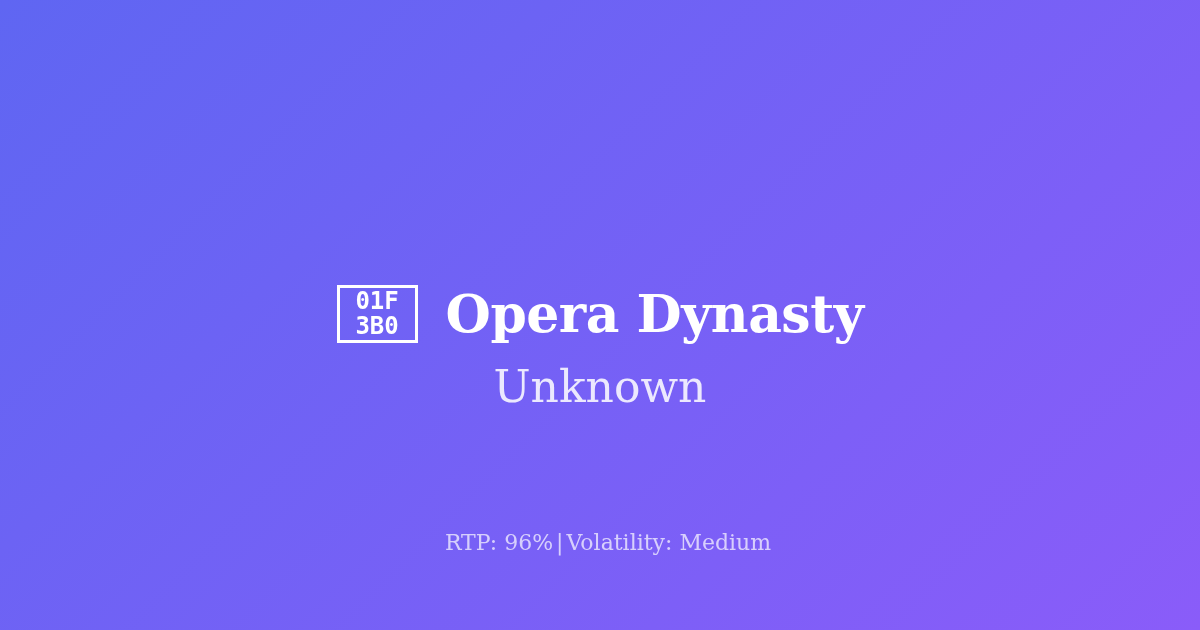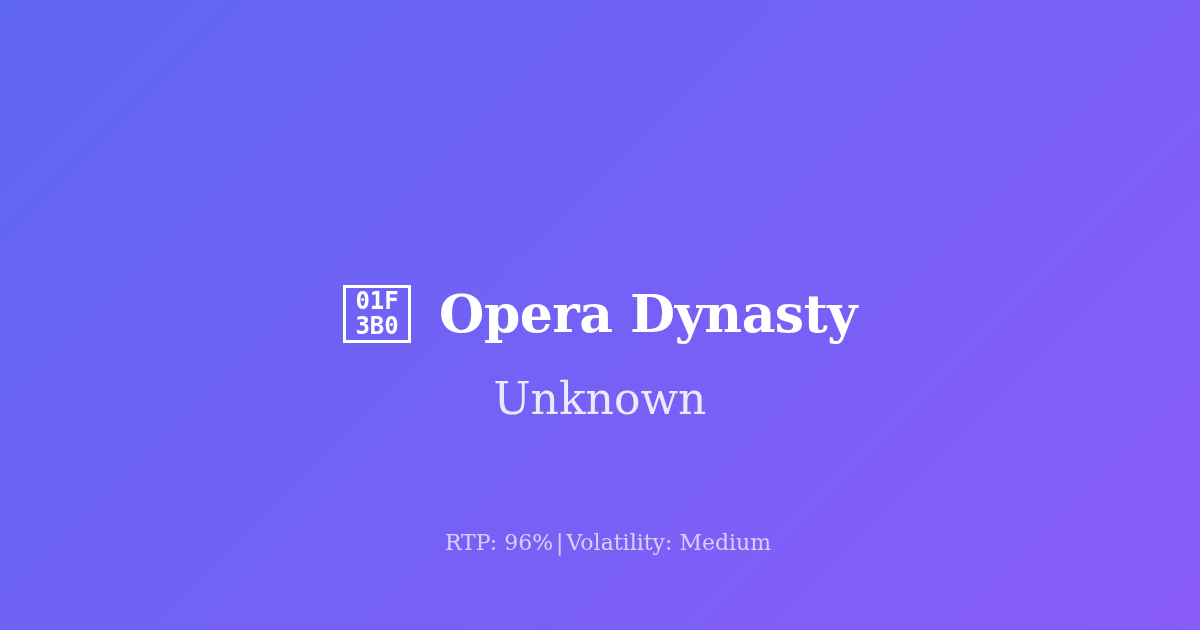--- a/index.html
+++ b/index.html
@@ -35,21 +35,21 @@
     right: 0;
     display: flex;
     align-items: center;
     justify-content: center;
     gap: 28px;
     white-space: nowrap;
   }
 
   .tofu-glyph {
     box-sizing: border-box;
-    width: 68px;
+    width: 81px;
     height: 58px;
     border: 3px solid #ffffff;
     display: flex;
     flex-direction: column;
     align-items: center;
     justify-content: center;
     flex: 0 0 auto;
     line-height: 1;
     padding-top: 1px;
   }
@@ -69,21 +69,21 @@
     font-size: 52px;
     font-weight: 700;
     color: #ffffff;
     line-height: 96px;
     letter-spacing: -0.5px;
   }
 
   
   .game-subtitle {
     position: absolute;
-    top: 370px;
+    top: 358px;
     left: 0;
     right: 0;
     text-align: center;
     font-family: "DejaVu Serif", "Liberation Serif", serif;
     font-size: 44px;
     font-weight: 400;
     color: rgba(255, 255, 255, 0.86);
     line-height: 58px;
   }
 

